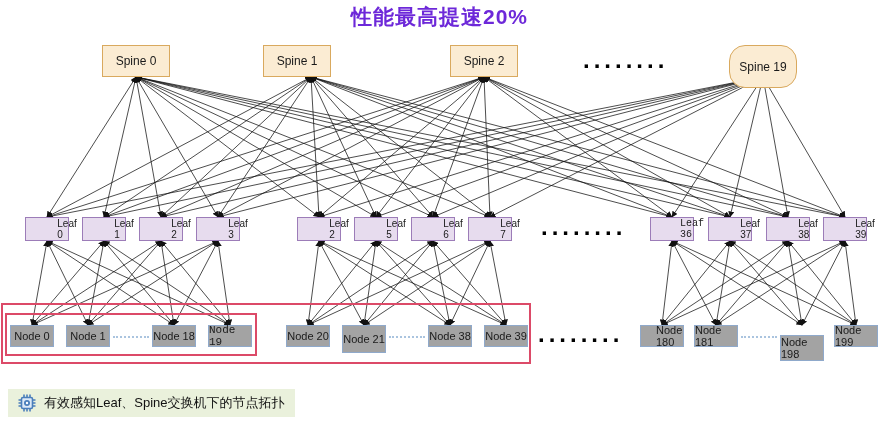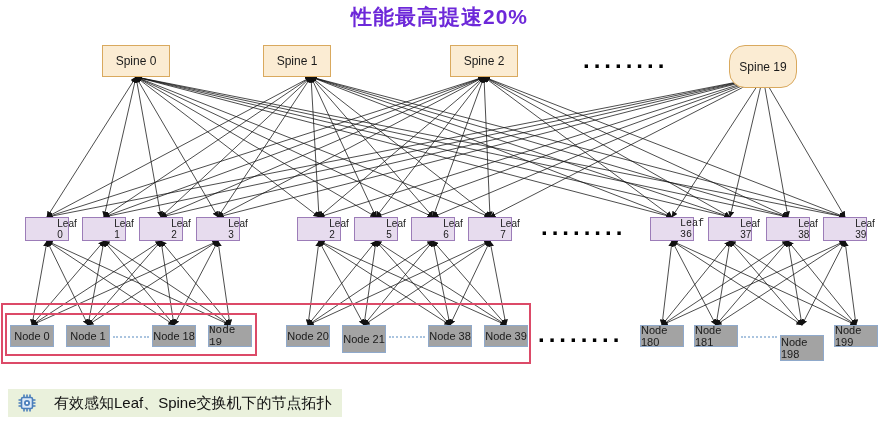--- a/index.html
+++ b/index.html
@@ -23,23 +23,23 @@
     position:absolute;font-weight:900;font-size:24px;letter-spacing:4px;color:#000;
     z-index:2;line-height:10px;
   }
   .node-dots{
     position:absolute;border-top:2px dotted #aac4df;height:0;z-index:2;
   }
   .hl-rect{
     position:absolute;border:2.5px solid #dc4a68;background:transparent;z-index:4;pointer-events:none;
   }
   .anno-bar{
-    position:absolute;height:28px;display:flex;align-items:center;gap:18px;
+    position:absolute;height:28px;display:flex;align-items:center;gap:8px;
     background:#eaf1dc;padding:0 10px;box-sizing:border-box;z-index:5;
-    font-size:15px;color:#111;white-space:nowrap;
+    font-size:13px;color:#111;white-space:nowrap;
   }
   .anno-icon{display:inline-flex;flex:0 0 auto;}
 </style>
 </head>
 <body>
 
 <div class="stage">
   <svg class="wires" width="879" height="422">
     <defs>
       <marker id="arw" markerWidth="7" markerHeight="6" refX="5.5" refY="3" orient="auto" markerUnits="userSpaceOnUse">
@@ -175,21 +175,21 @@
       <div class="box node-box" style="left: 10px; top: 325px; width: 44px; height: 22px;">Node 0</div>
       <div class="box node-box" style="left: 66px; top: 325px; width: 44px; height: 22px;">Node 1</div>
       <div class="box node-box" style="left: 152px; top: 325px; width: 44px; height: 22px;">Node 18</div>
       <div class="box node-box" style="left: 208px; top: 325px; width: 44px; height: 22px; font-family: Liberation Mono, monospace;">Node 19</div>
       <div class="node-dots" style="left: 113px; top: 336px; width: 36px;"></div>
       <div class="box node-box" style="left: 286px; top: 325px; width: 44px; height: 22px;">Node 20</div>
       <div class="box node-box" style="left: 342px; top: 325px; width: 44px; height: 28px;">Node 21</div>
       <div class="box node-box" style="left: 428px; top: 325px; width: 44px; height: 22px;">Node 38</div>
       <div class="box node-box" style="left: 484px; top: 325px; width: 44px; height: 22px;">Node 39</div>
       <div class="node-dots" style="left: 389px; top: 336px; width: 36px;"></div>
-      <div class="box node-box" style="left: 640px; top: 325px; width: 44px; height: 22px;">Node 180</div>
+      <div class="box node-box" style="left: 640px; top: 325px; width: 44px; height: 22px; padding-left: 15px;">Node 180</div>
       <div class="box node-box" style="left: 694px; top: 325px; width: 44px; height: 22px;">Node 181</div>
       <div class="box node-box" style="left: 780px; top: 335px; width: 44px; height: 26px;">Node 198</div>
       <div class="box node-box" style="left: 834px; top: 325px; width: 44px; height: 22px;">Node 199</div>
       <div class="node-dots" style="left: 741px; top: 336px; width: 36px;"></div>
     </div>
 
   <div class="ellipsis" id="spine-ellipsis" style="left:583px;top:55px;">........</div>
   <div class="ellipsis" id="leaf-ellipsis" style="left:541px;top:222px;">........</div>
   <div class="ellipsis" id="node-ellipsis" style="left:538px;top:329px;">........</div>
 

